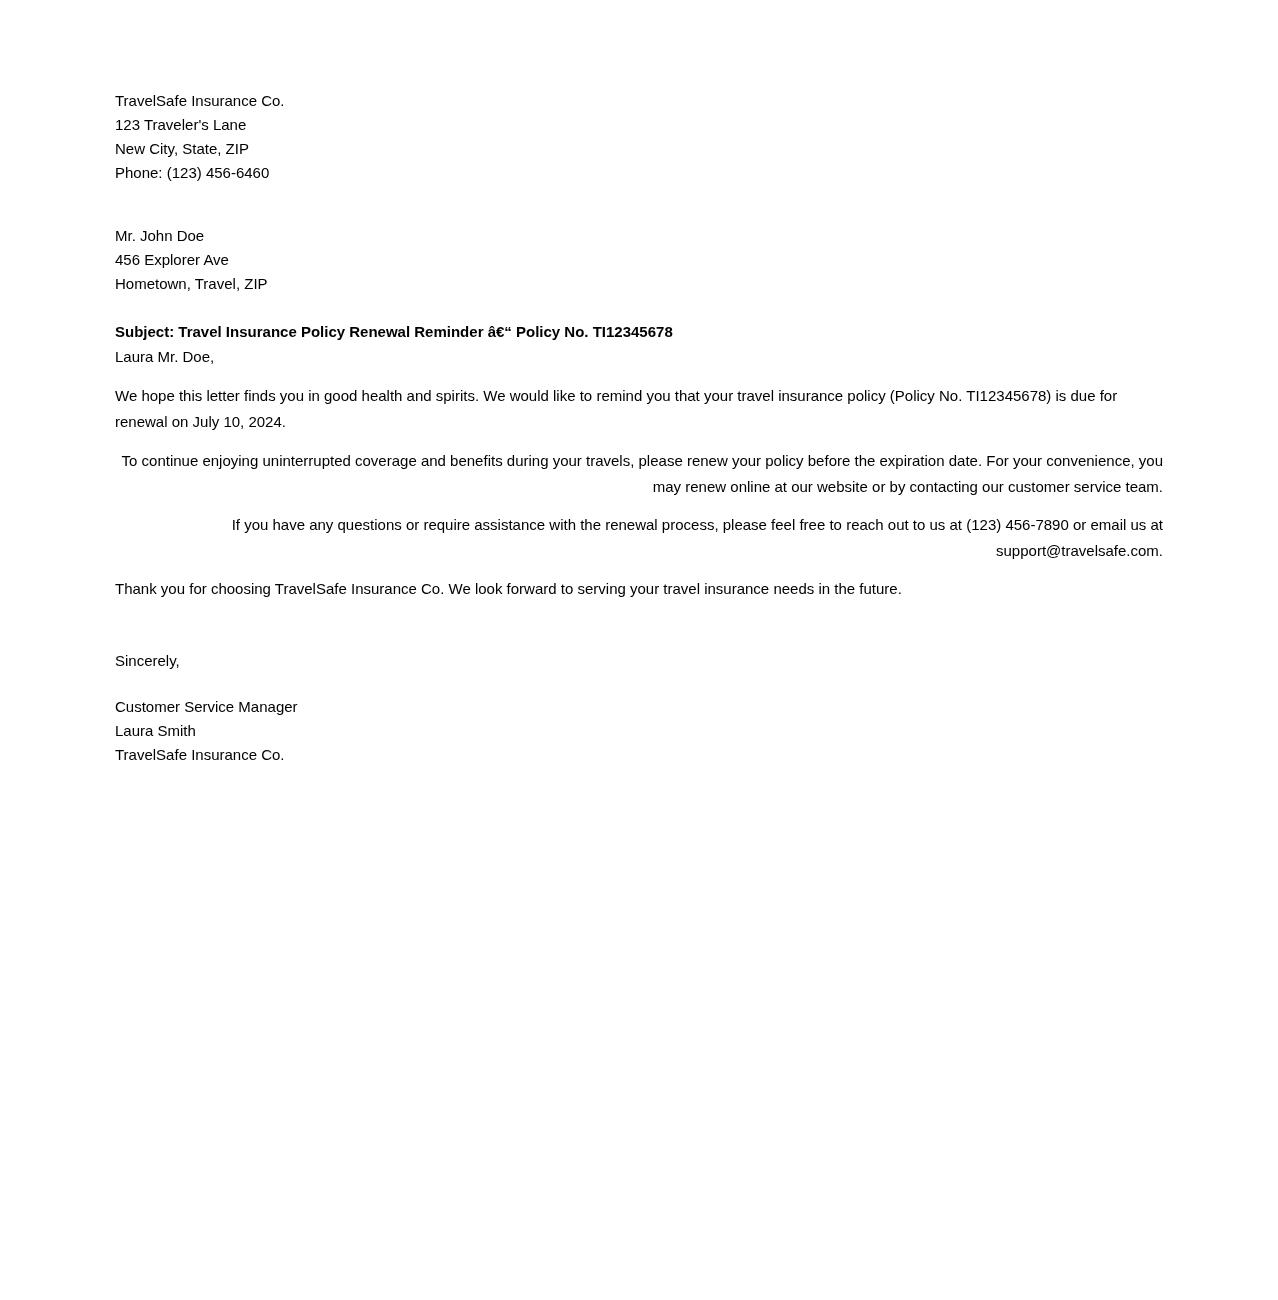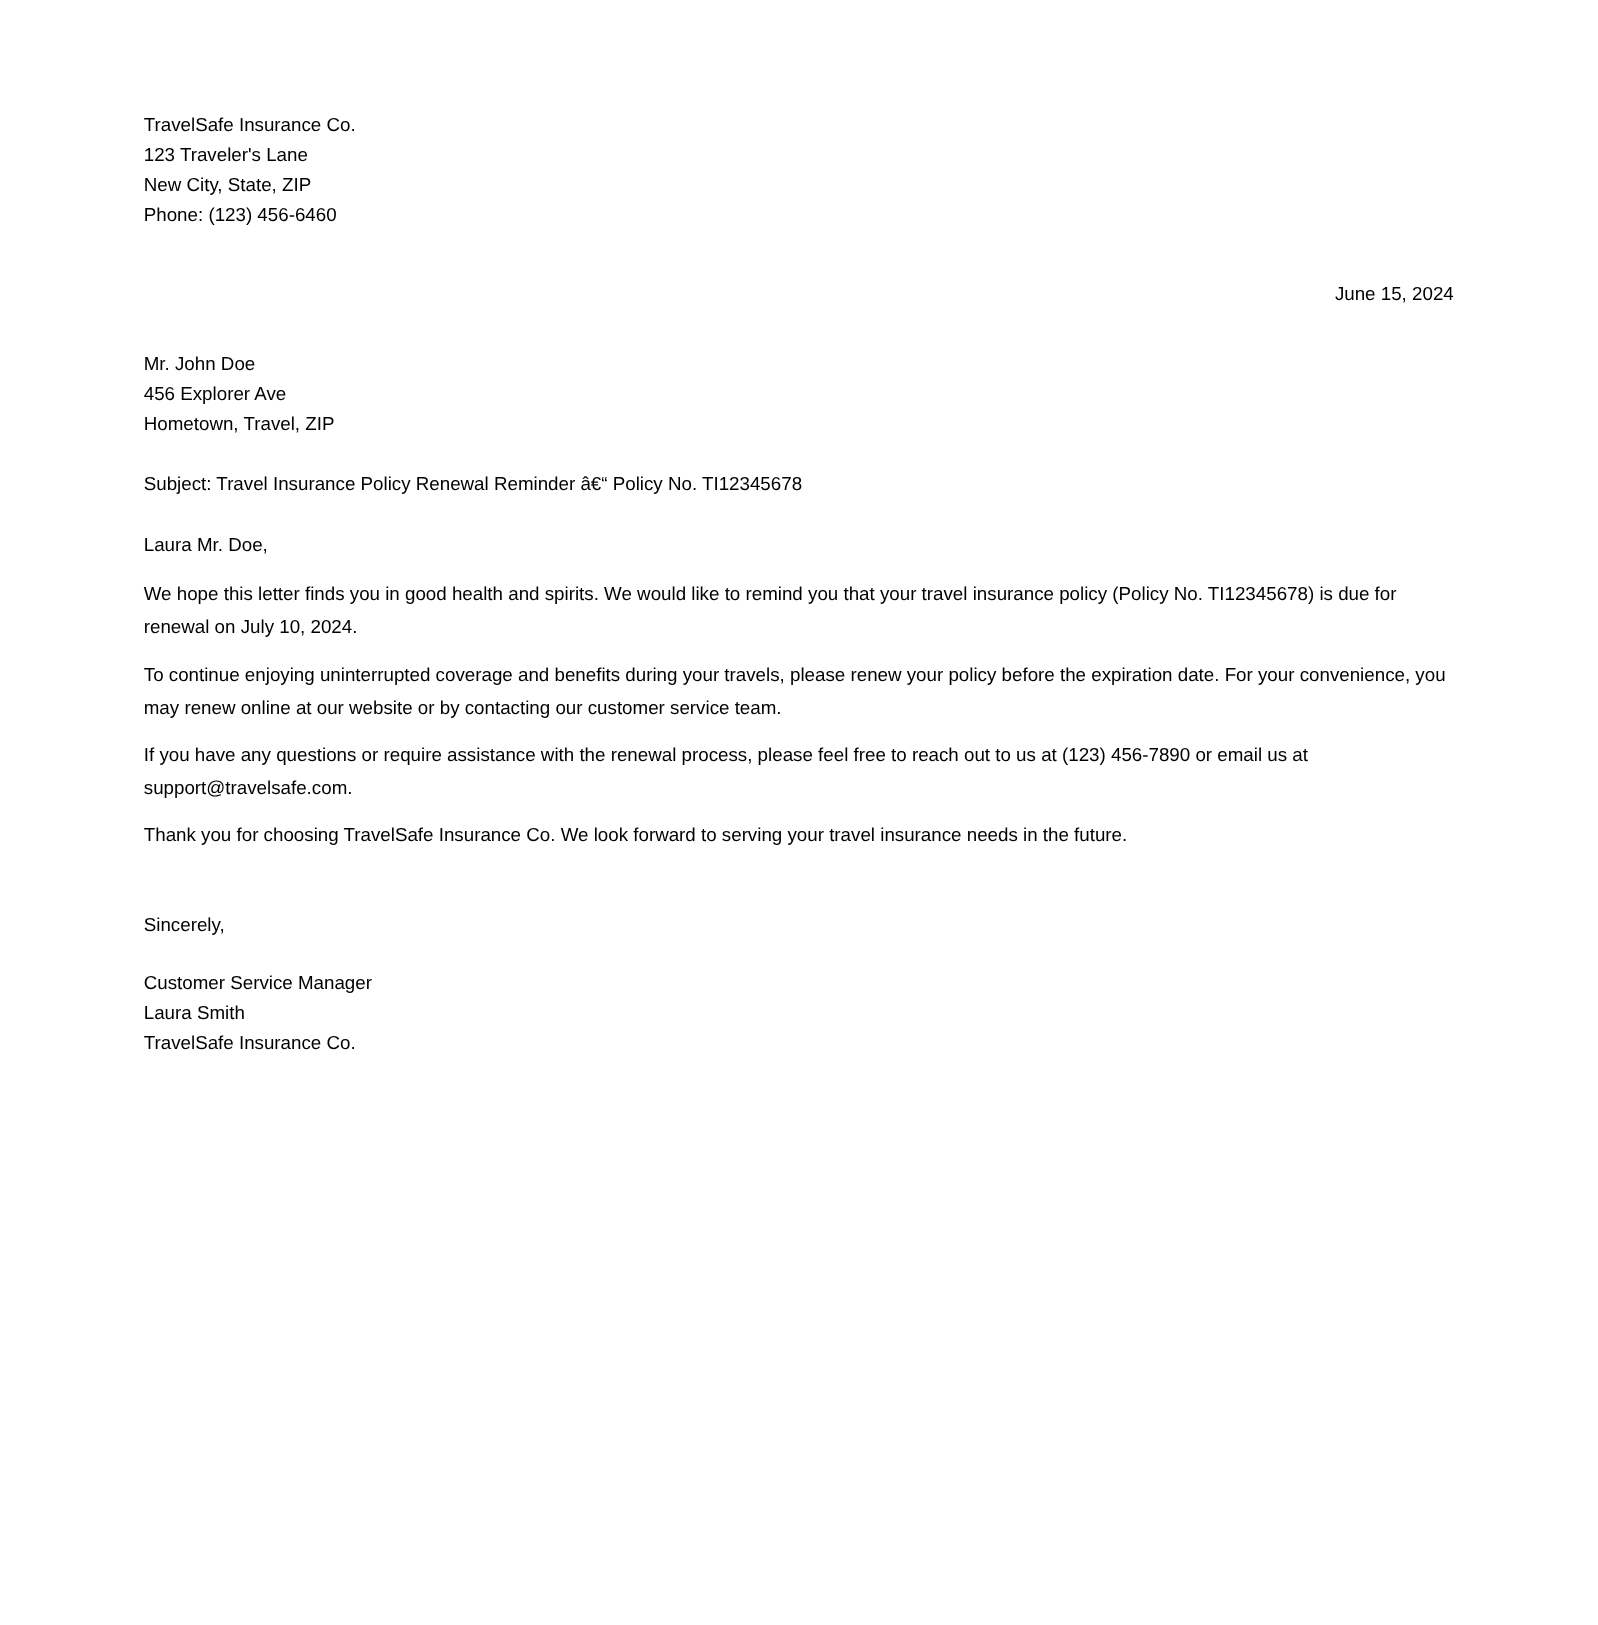--- a/index.html
+++ b/index.html
@@ -20,45 +20,43 @@
   .address-block { line-height: 24px; }
   .address-block div { white-space: nowrap; }
   .sender-block { margin-bottom: 39px; }
   .date-line {
     text-align: right;
     line-height: 24px;
     margin-bottom: 32px;
   }
   .recipient-block { margin-bottom: 24px; }
   .subject-line {
-    font-weight: normal;
+    font-weight: bold;
     line-height: 24px;
-    margin-bottom: 24px;
   }
   .salutation { line-height: 26px; margin-bottom: 13px; }
   .para { line-height: 26px; margin-bottom: 13px; }
-  .para.p2, .para.p3 { margin-bottom: 12px; }
+  .para.p2, .para.p3 { margin-bottom: 12px; text-align: right; }
   .para.p4 { margin-bottom: 46px; }
   .closing { line-height: 26px; margin-bottom: 21px; }
   .signature-block { line-height: 24px; }
 </style>
 </head>
 <body>
 
 <div class="page">
   <div class="letter">
 
     <div class="address-block sender-block">
       <div>TravelSafe Insurance Co.</div>
       <div>123 Traveler's Lane</div>
       <div>New City, State, ZIP</div>
       <div>Phone: (123) 456-6460</div>
     </div>
 
-    <div class="date-line">June 15, 2024</div>
 
     <div class="address-block recipient-block">
       <div>Mr. John Doe</div>
       <div>456 Explorer Ave</div>
       <div>Hometown, Travel, ZIP</div>
     </div>
 
     <div class="subject-line">Subject: Travel Insurance Policy Renewal Reminder â€“ Policy No. TI12345678</div>
 
     <div class="salutation">Laura Mr. Doe,</div>

